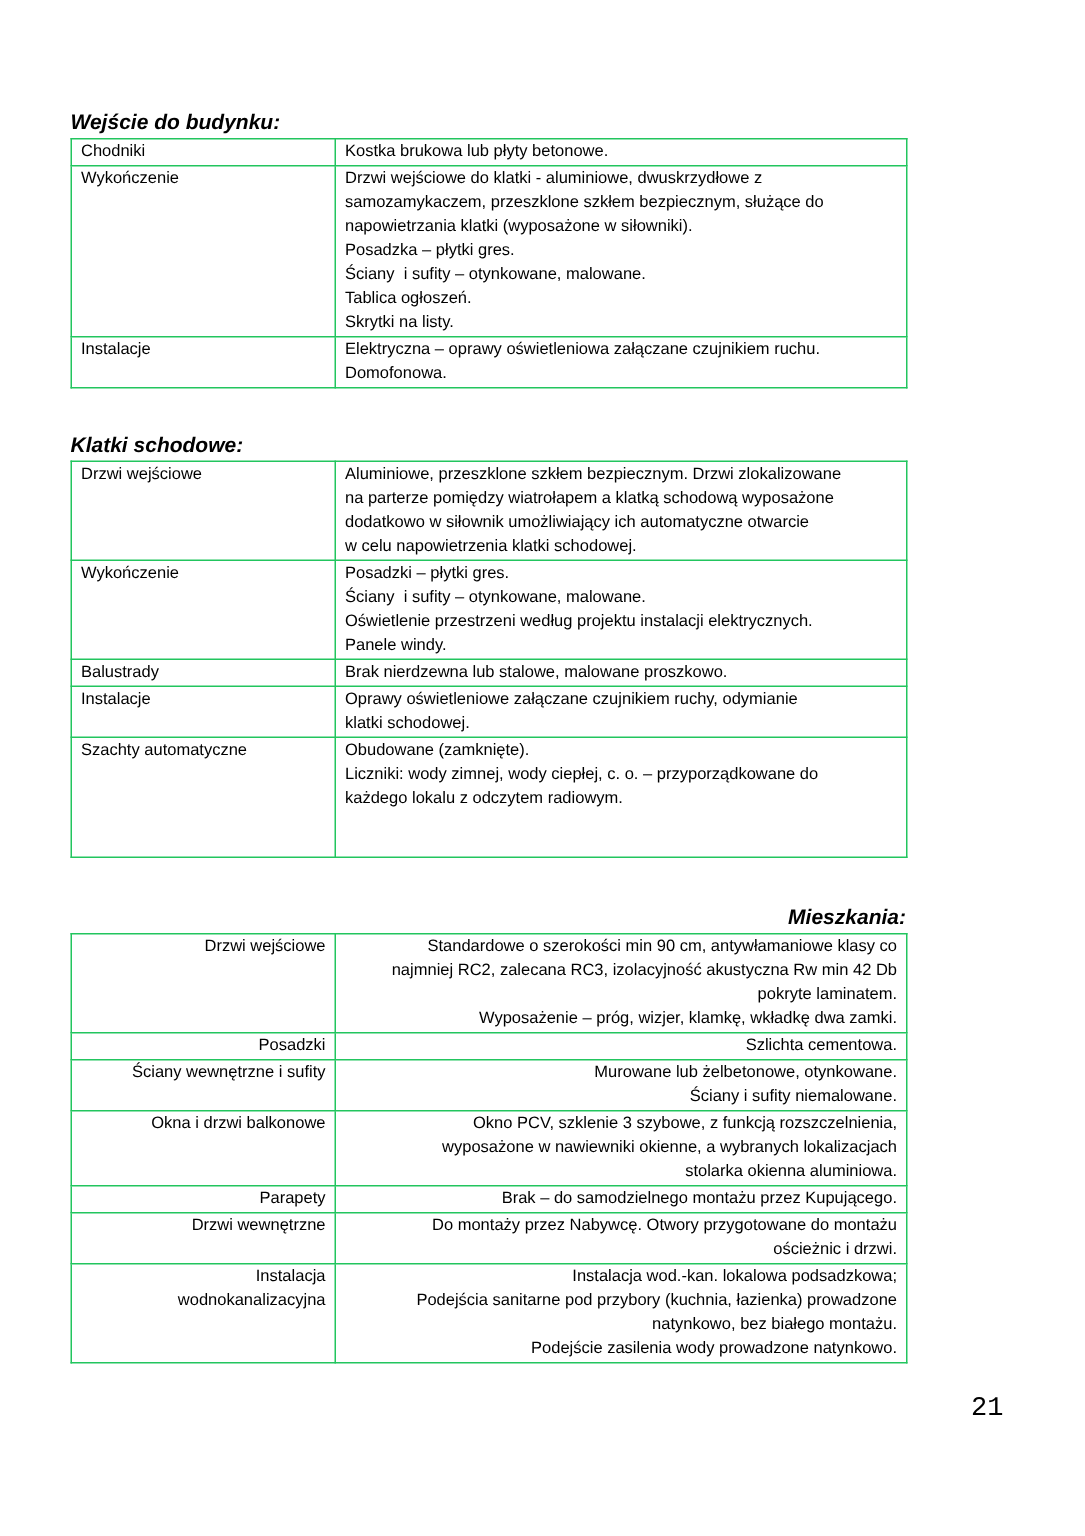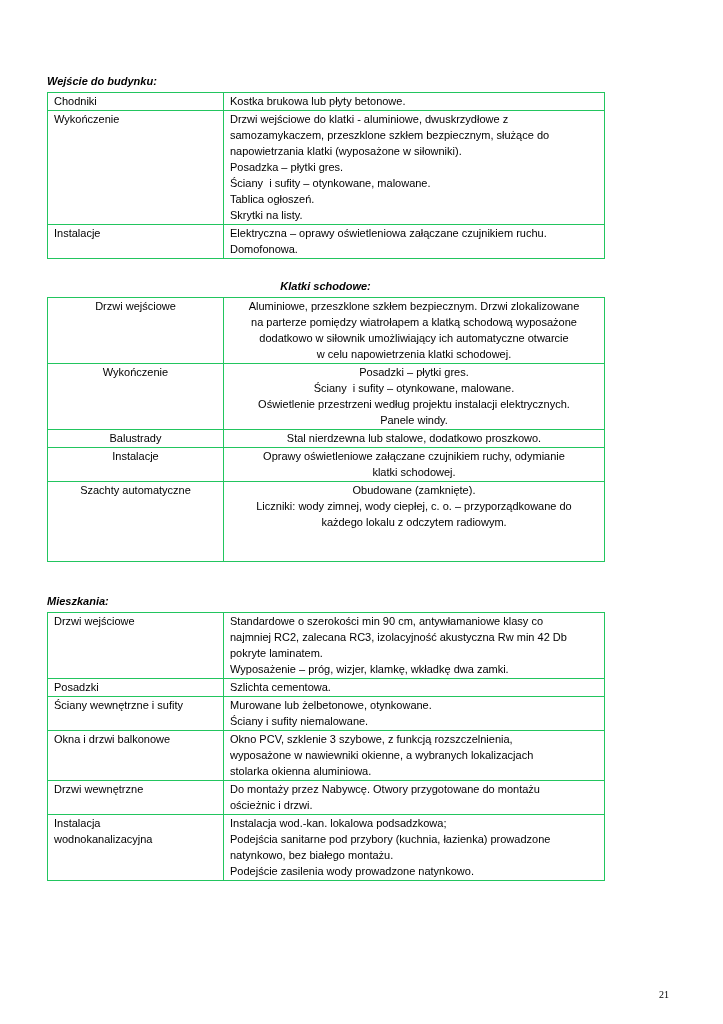--- a/index.html
+++ b/index.html
@@ -15,29 +15,29 @@
     color: #000000;
     overflow: hidden;
   }
   .content {
     position: absolute;
     left: 47px;
     top: 74px;
     width: 557px;
   }
   .section-heading {
-    font-size: 11px;
+    font-size: 14px;
     line-height: 14px;
     font-weight: bold;
     font-style: italic;
     margin: 0 0 4px 0;
   }
   .section { margin: 0; }
-  .section.gap-before { margin-top: 20px; text-align: center; }
-  .section.gap-before-large { margin-top: 32px; }
+  .section.gap-before { margin-top: 30px; }
+  .section.gap-before-large { margin-top: 32px; text-align: right; }
   table.spec-table {
     border-collapse: collapse;
     table-layout: fixed;
     width: 557px;
     border: 1.5px solid #1a1a1a;
   }
   table.spec-table td {
     border: 1px solid #22c55e;
     box-sizing: border-box;
     vertical-align: top;
@@ -45,24 +45,24 @@
     line-height: 16px;
     padding: 0 6px 1px 6px;
     white-space: pre-wrap;
     overflow: hidden;
   }
   td.cell-label { width: 176px; }
   td.cell-value { width: 381px; }
   tr.row-tall { height: 80px; }
   .page-number {
     position: absolute;
-    top: 988px;
+    top: 932px;
     right: 54px;
-    font-family: Liberation Serif, serif;
-    font-size: 10px;
+    font-family: Liberation Mono, monospace;
+    font-size: 18px;
     line-height: 14px;
   }
 </style>
 </head>
 <body>
 
 <div class="content">
 
   <div class="section">
     <h2 class="section-heading">Wejście do budynku:</h2>
@@ -104,21 +104,21 @@
         </tr>
         <tr>
           <td class="cell-label">Wykończenie</td>
           <td class="cell-value">Posadzki – płytki gres.
 Ściany  i sufity – otynkowane, malowane.
 Oświetlenie przestrzeni według projektu instalacji elektrycznych.
 Panele windy.</td>
         </tr>
         <tr>
           <td class="cell-label">Balustrady</td>
-          <td class="cell-value">Stal nierdzewna lub stalowe, dodatkowo proszkowo.</td>
+          <td class="cell-value">Brak nierdzewna lub stalowe, malowane proszkowo.</td>
         </tr>
         <tr>
           <td class="cell-label">Instalacje</td>
           <td class="cell-value">Oprawy oświetleniowe załączane czujnikiem ruchy, odymianie
 klatki schodowej.</td>
         </tr>
         <tr class="row-tall">
           <td class="cell-label">Szachty automatyczne</td>
           <td class="cell-value">Obudowane (zamknięte).
 Liczniki: wody zimnej, wody ciepłej, c. o. – przyporządkowane do
@@ -148,20 +148,24 @@
           <td class="cell-value">Murowane lub żelbetonowe, otynkowane.
 Ściany i sufity niemalowane.</td>
         </tr>
         <tr>
           <td class="cell-label">Okna i drzwi balkonowe</td>
           <td class="cell-value">Okno PCV, szklenie 3 szybowe, z funkcją rozszczelnienia,
 wyposażone w nawiewniki okienne, a wybranych lokalizacjach
 stolarka okienna aluminiowa.</td>
         </tr>
         <tr>
+          <td class="cell-label">Parapety</td>
+          <td class="cell-value">Brak – do samodzielnego montażu przez Kupującego.</td>
+        </tr>
+        <tr>
           <td class="cell-label">Drzwi wewnętrzne</td>
           <td class="cell-value">Do montaży przez Nabywcę. Otwory przygotowane do montażu
 ościeżnic i drzwi.</td>
         </tr>
         <tr>
           <td class="cell-label">Instalacja
 wodnokanalizacyjna</td>
           <td class="cell-value">Instalacja wod.-kan. lokalowa podsadzkowa;
 Podejścia sanitarne pod przybory (kuchnia, łazienka) prowadzone
 natynkowo, bez białego montażu.

